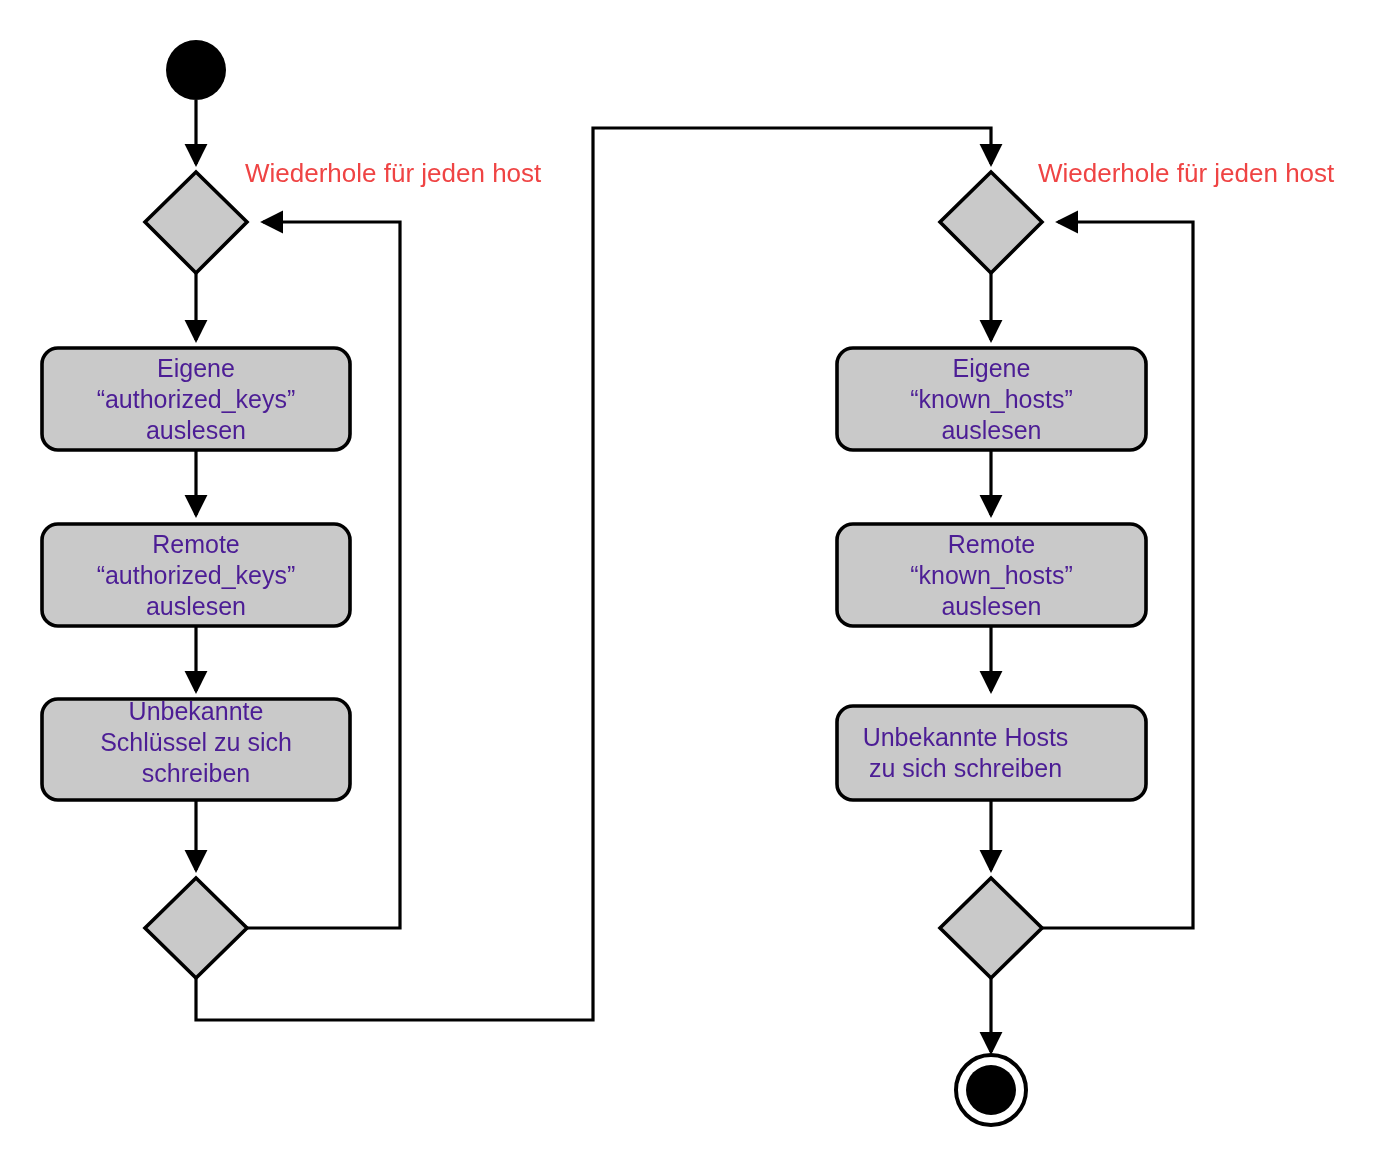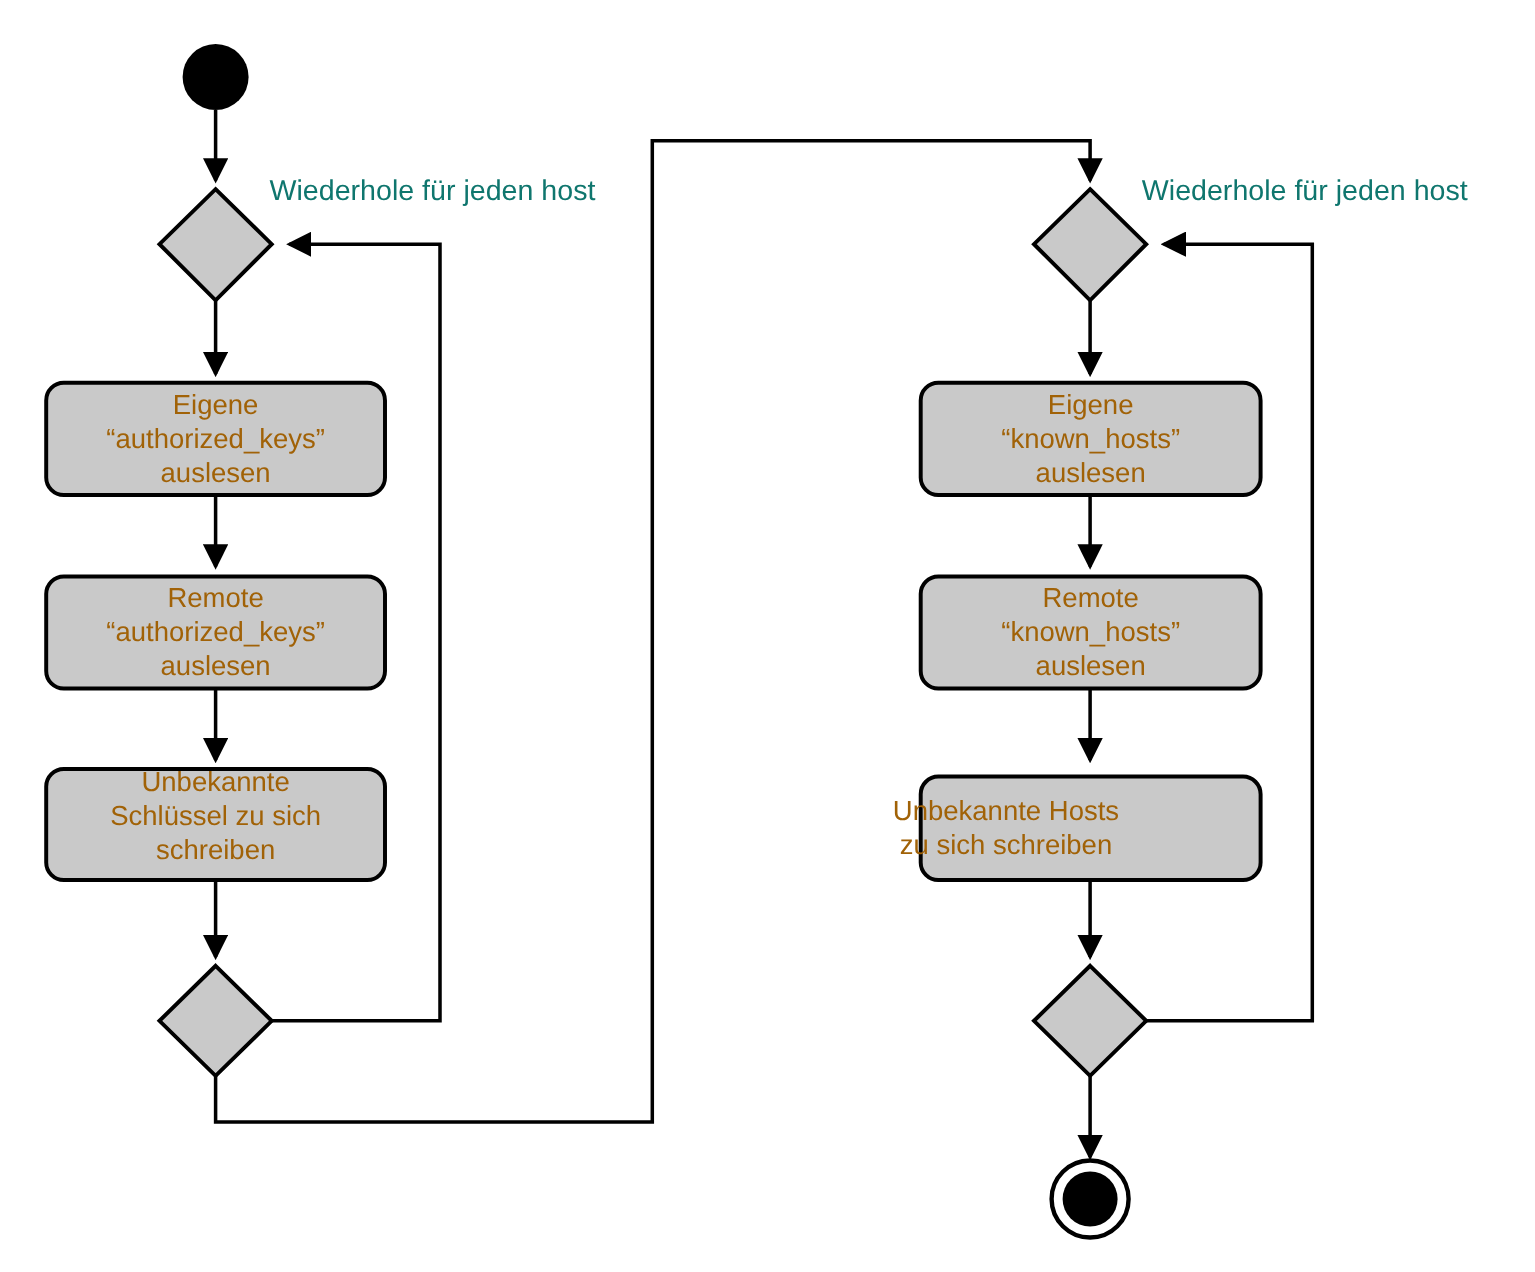--- a/index.html
+++ b/index.html
@@ -22,30 +22,30 @@
     top: 0;
     width: 1395px;
     height: 1156px;
   }
   .node-text {
     position: absolute;
     display: flex;
     align-items: center;
     justify-content: center;
     text-align: center;
-    color: #a16207;
+    color: #4c1d95;
     font-family: "Liberation Sans", sans-serif;
     font-size: 25px;
     line-height: 31px;
     white-space: pre-line;
     pointer-events: none;
   }
   .loop-label {
     position: absolute;
-    color: #0f766e;
+    color: #ef4444;
     font-family: "Liberation Sans", sans-serif;
     font-size: 26px;
     line-height: 30px;
     white-space: nowrap;
   }
 </style>
 </head>
 <body>
 
 <div id="canvas">
@@ -125,16 +125,16 @@
 schreiben</div>
 
   <div class="node-text" style="left:837px; top:348px; width:309px; height:102px;">Eigene
 “known_hosts”
 auslesen</div>
 
   <div class="node-text" style="left:837px; top:524px; width:309px; height:102px;">Remote
 “known_hosts”
 auslesen</div>
 
-  <div class="node-text" style="left:787px; top:706px; width:255px; height:94px;">Unbekannte Hosts
+  <div class="node-text" style="left:838px; top:706px; width:255px; height:94px;">Unbekannte Hosts
 zu sich schreiben</div>
 
 </div>
 
 </body></html>

